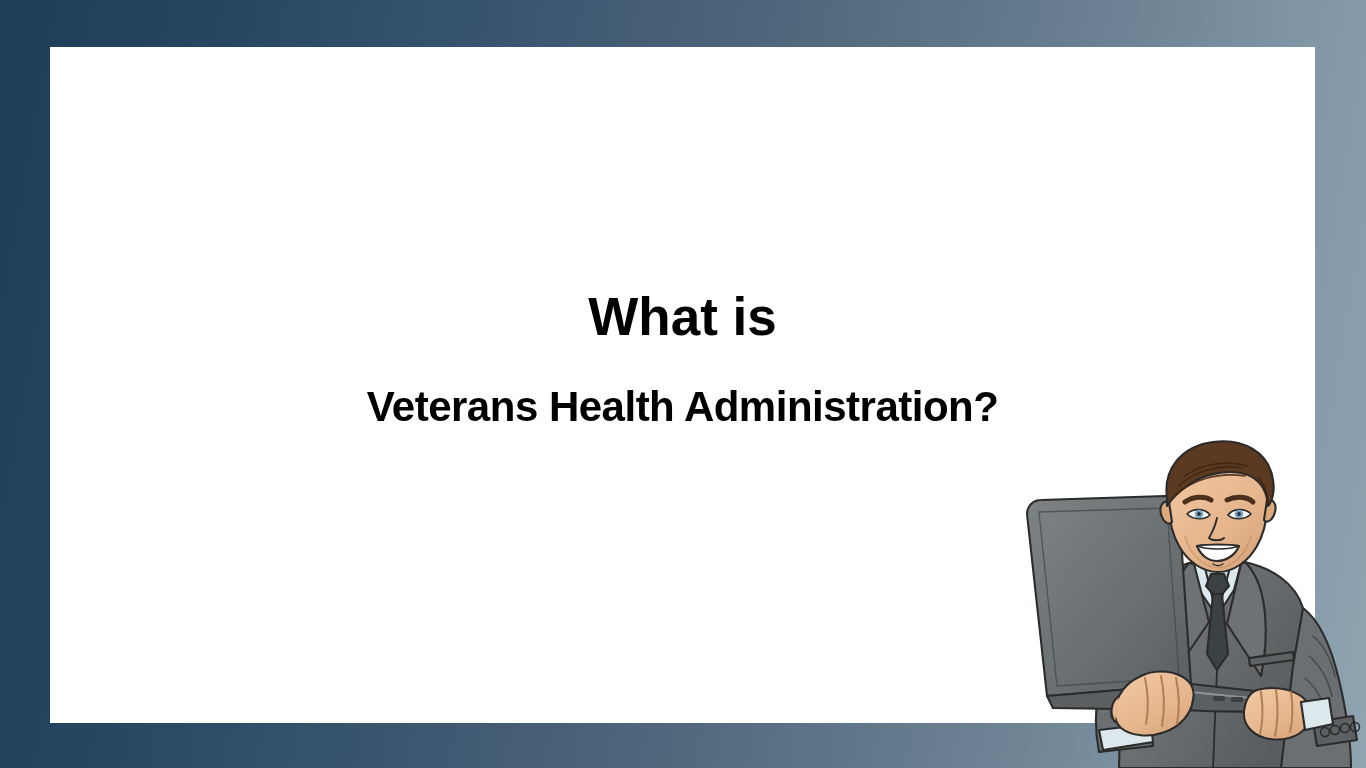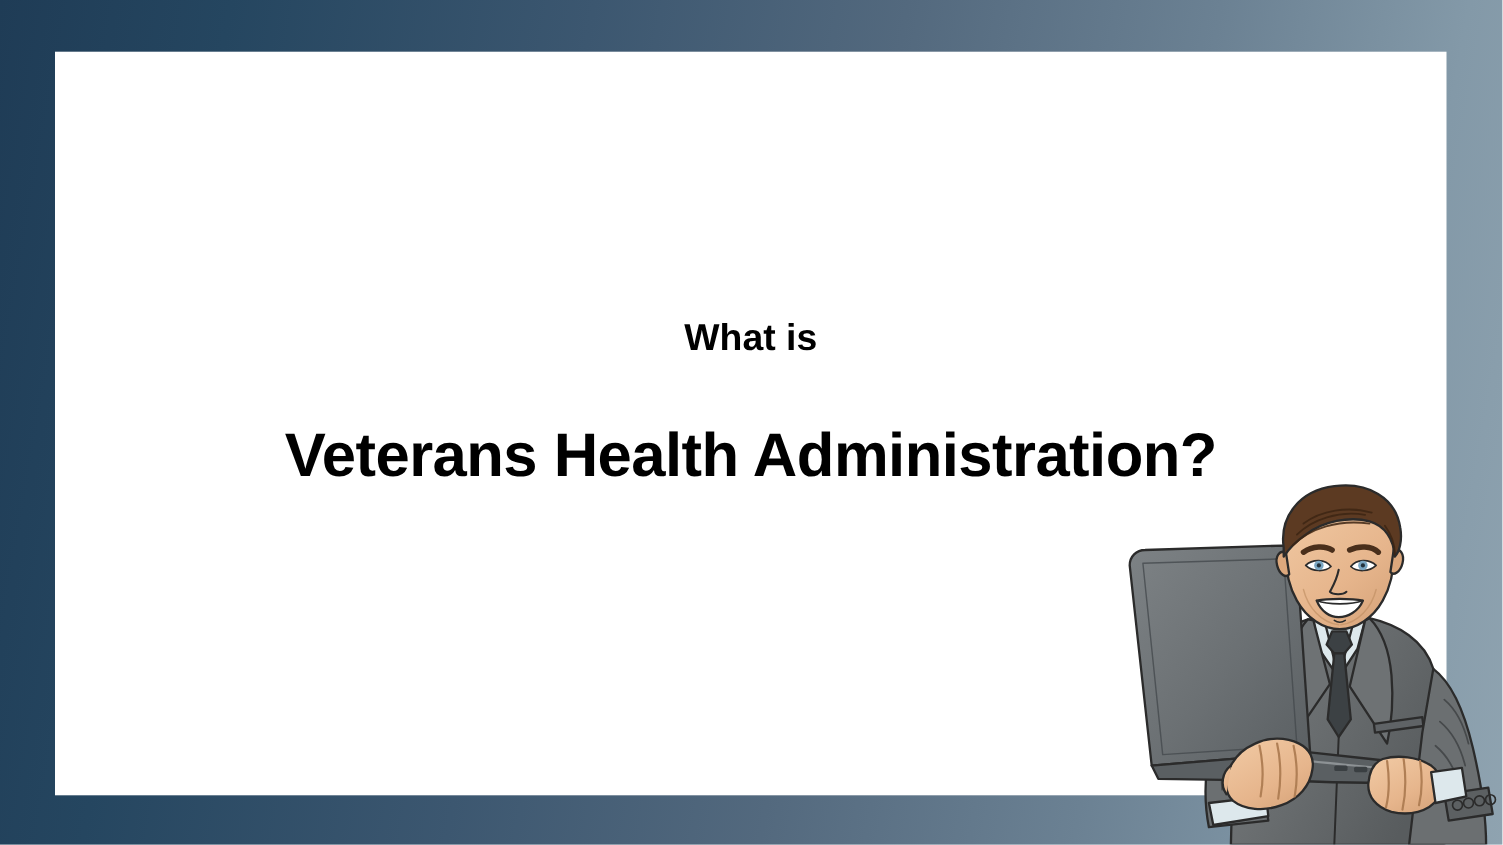--- a/index.html
+++ b/index.html
@@ -53,30 +53,30 @@
     font-weight: bold;
     white-space: nowrap;
     line-height: 1.0;
   }
 
   #title-line-1 {
     position: absolute;
     left: 0;
     top: 243px;
     width: 1265px;
-    font-size: 34px;
+    font-size: 53px;
     letter-spacing: 0px;
   }
 
   #title-line-2 {
     position: absolute;
     left: 0;
     top: 339px;
     width: 1265px;
-    font-size: 56px;
+    font-size: 42px;
     letter-spacing: -0.5px;
     transform: scaleX(1.0);
   }
 
   
   #presenter-illustration {
     position: absolute;
     left: 1013px;
     top: 440px;
     width: 353px;

